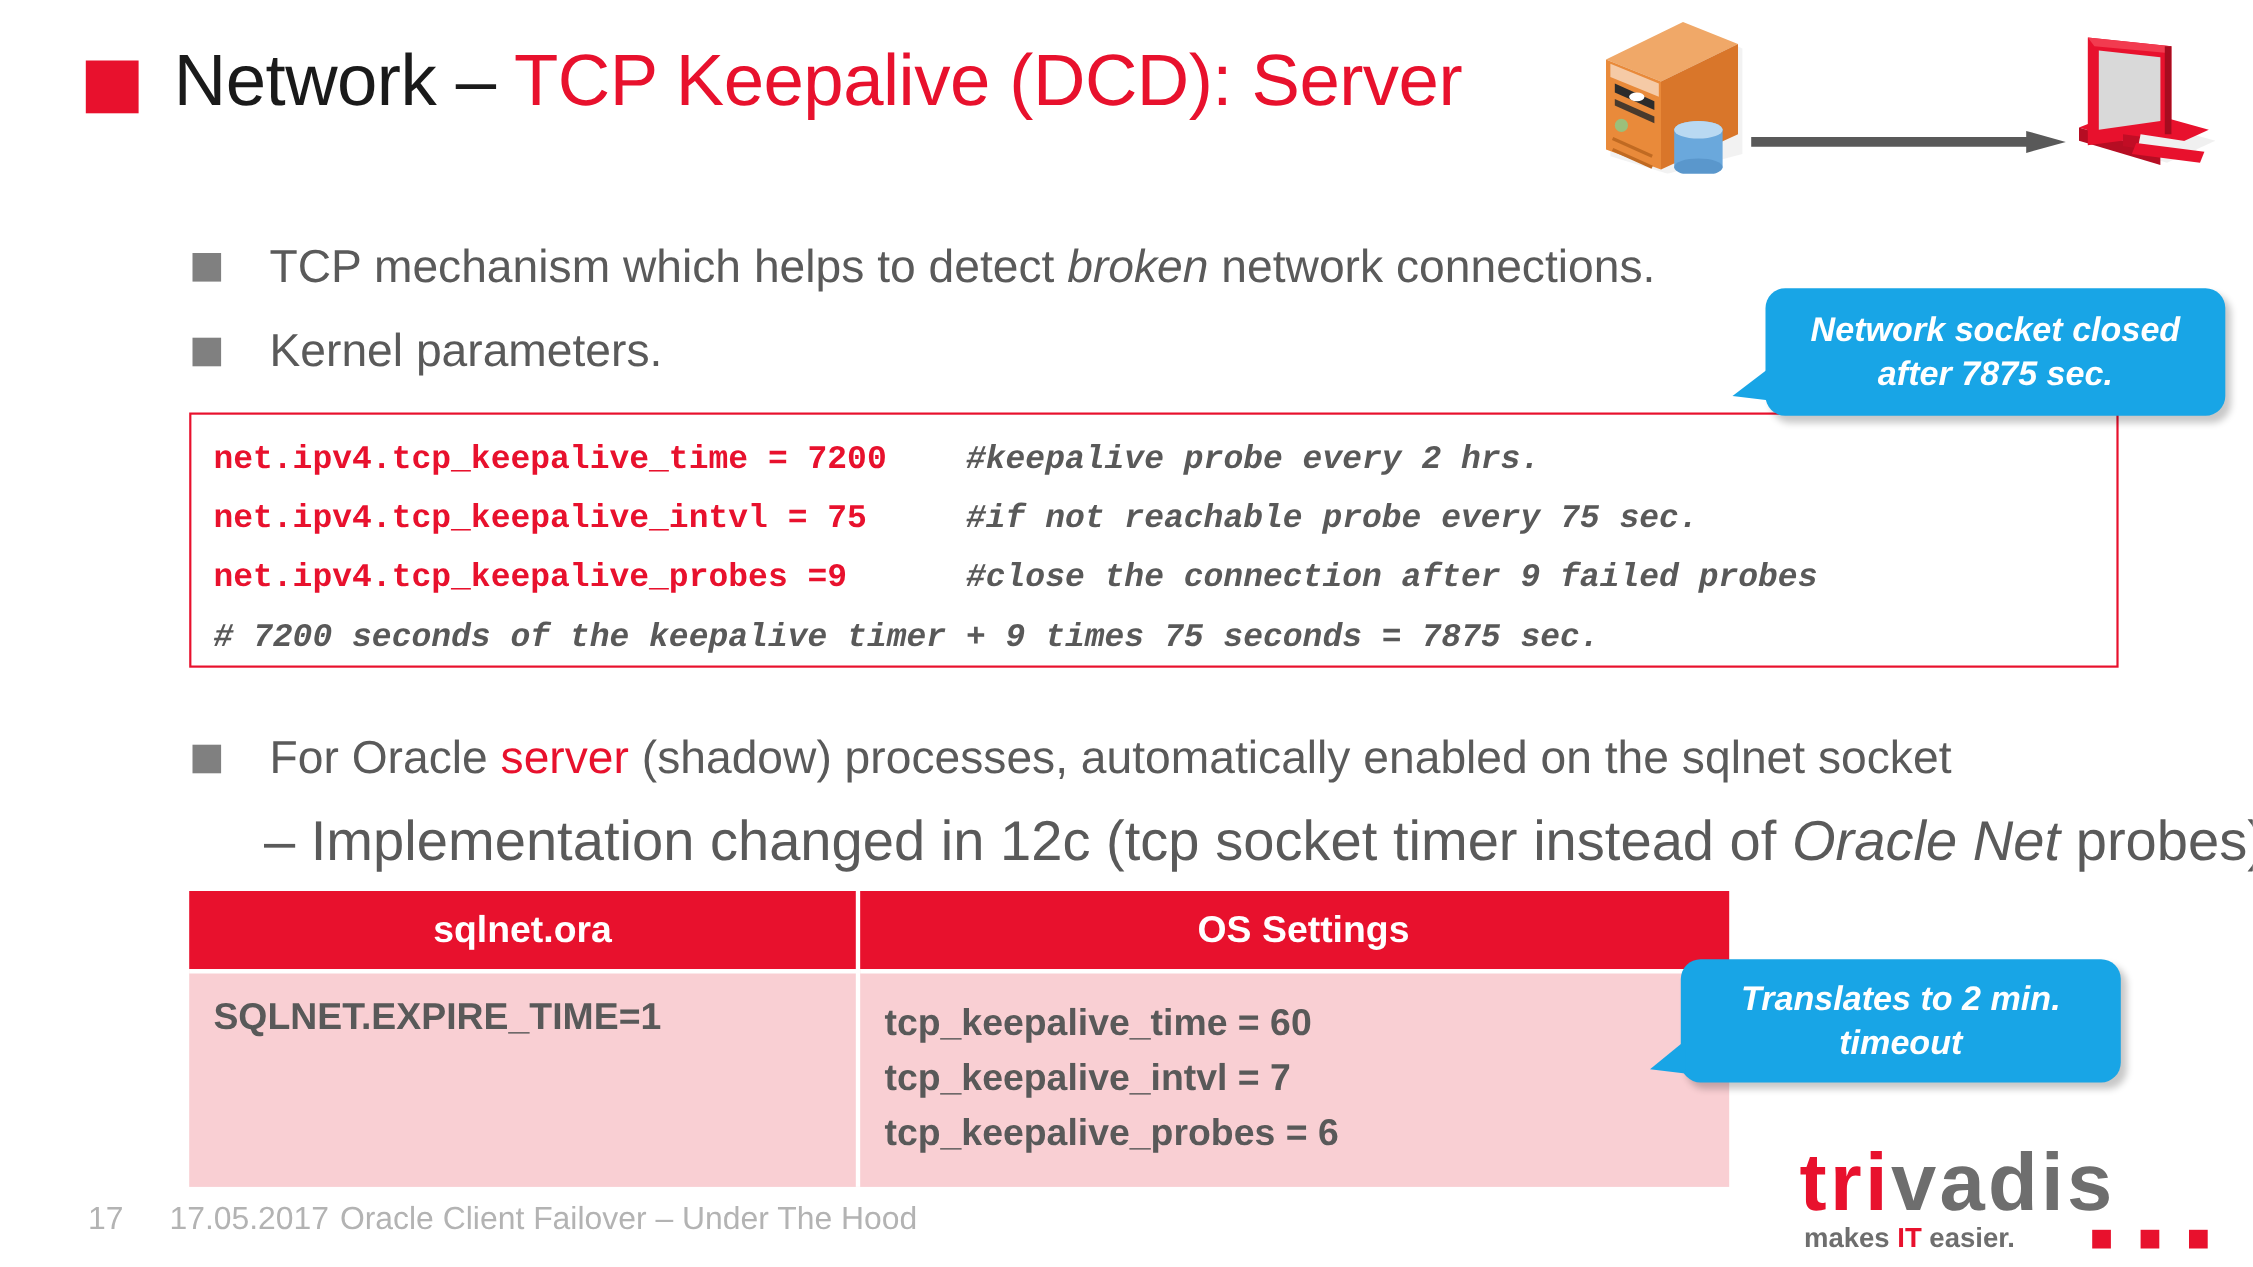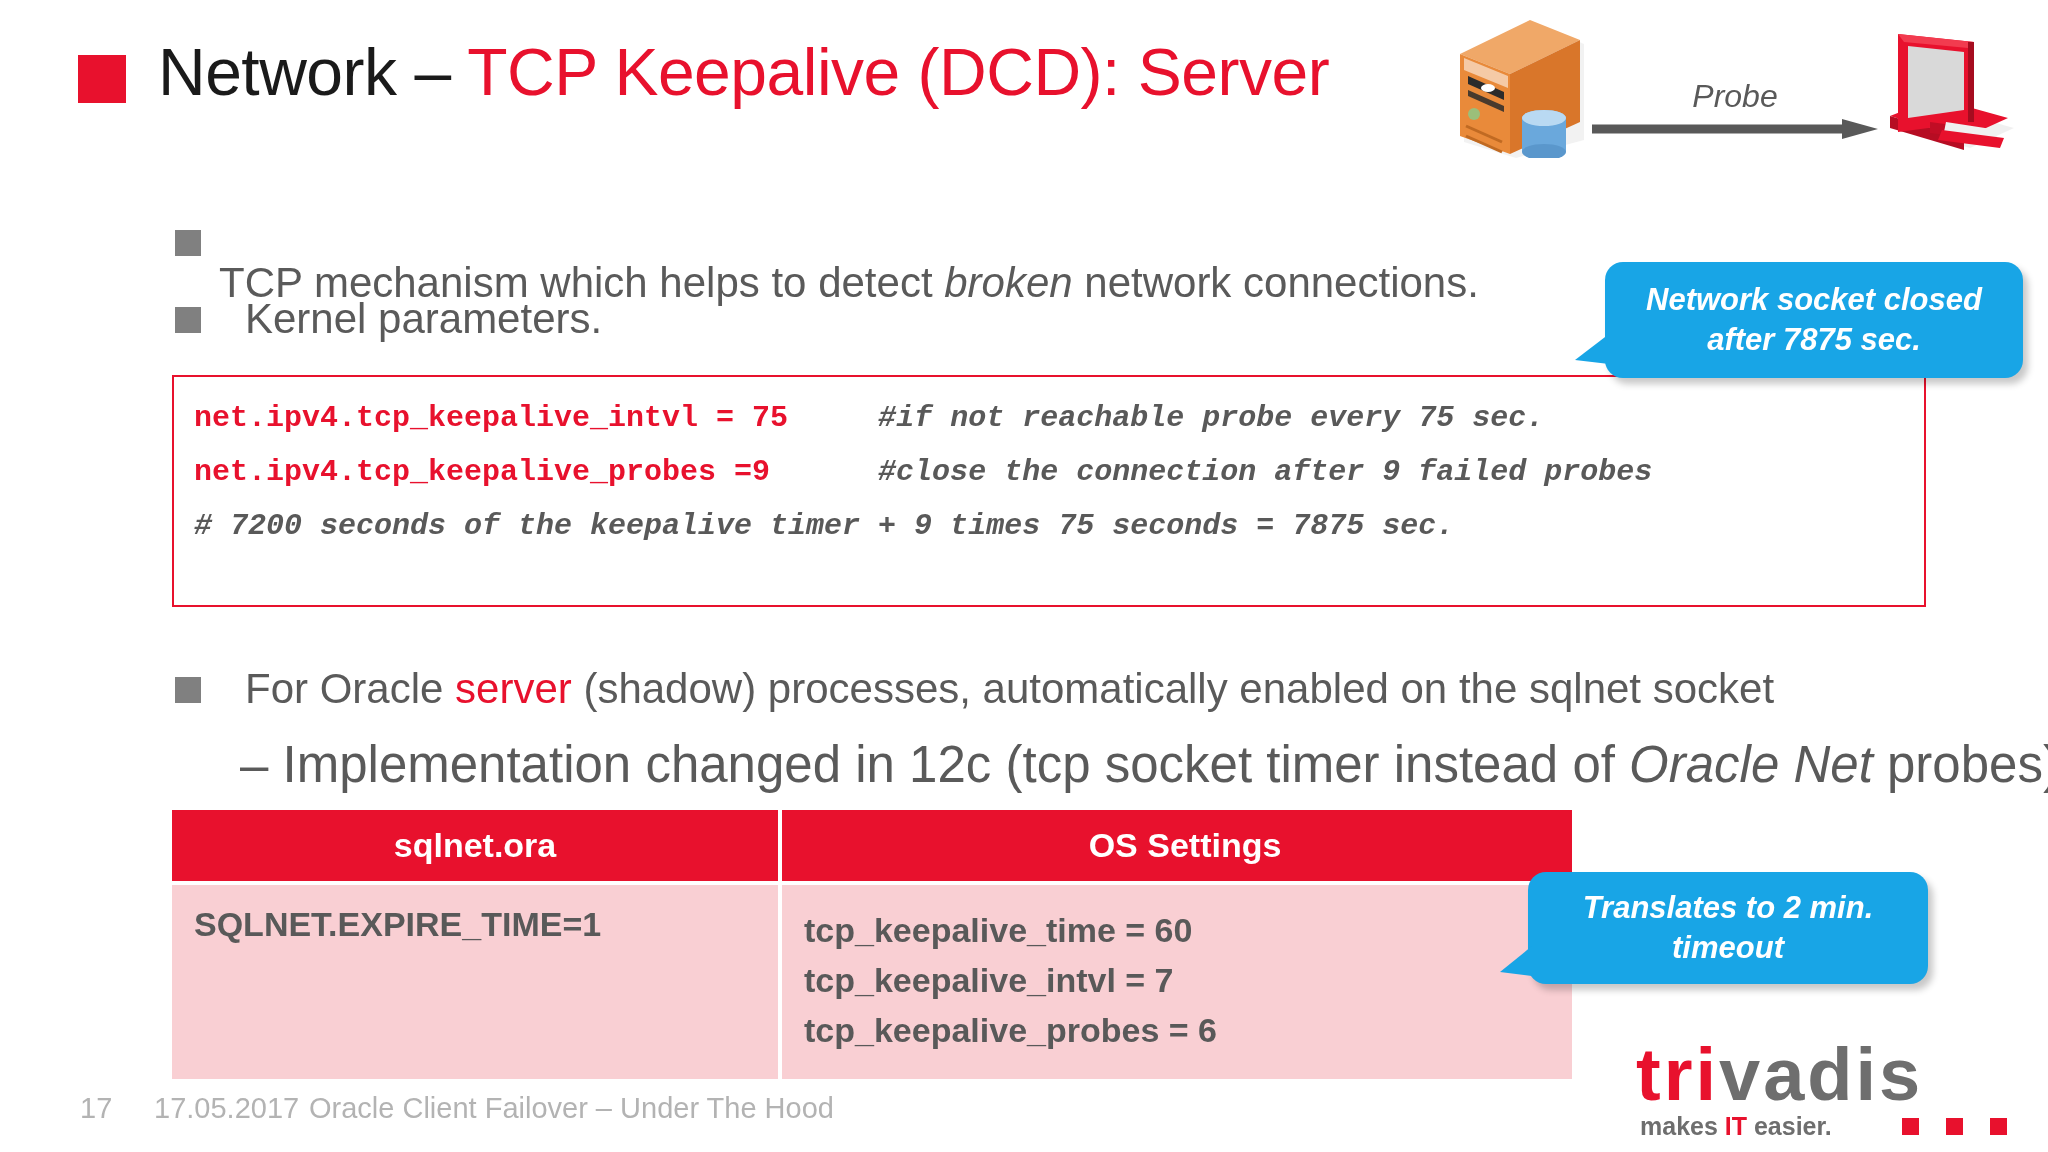--- a/index.html
+++ b/index.html
@@ -88,21 +88,21 @@
   .bullet-text {
     margin-left: 44px;
     font-size: 42px;
     line-height: 54px;
     color: #5a5a5a;
     white-space: nowrap;
   }
   .bullet-text i { font-style: italic; }
   .bullet-text .red { color: #e8112d; }
 
-  #bullet-1 { left: 175px; top: 215px; flex-direction: column; }
+  #bullet-1 { left: 175px; top: 215px; }
   #bullet-2 { left: 175px; top: 292px; }
   #bullet-3 { left: 175px; top: 662px; }
 
   #sub-bullet-1 {
     position: absolute;
     left: 240px; top: 738px;
     font-size: 51px;
     line-height: 54px;
     color: #5a5a5a;
     white-space: nowrap;
@@ -283,21 +283,20 @@
       <path d="M10,108 L46,124" stroke="#c06a22" stroke-width="3" fill="none"></path>
       <path d="M10,118 L46,134" stroke="#c06a22" stroke-width="3" fill="none"></path>
       <ellipse cx="88" cy="100" rx="22" ry="8" fill="#8fc0e8"></ellipse>
       <rect x="66" y="100" width="44" height="34" fill="#6aa8dc"></rect>
       <ellipse cx="88" cy="134" rx="22" ry="8" fill="#5a97cc"></ellipse>
       <ellipse cx="88" cy="100" rx="22" ry="8" fill="#b9d9f2"></ellipse>
     </svg>
   </div>
 
   <div id="probe-group">
-    <div id="probe-label">Probe</div>
     <svg id="probe-arrow" viewBox="0 0 290 22">
       <line x1="2" y1="11" x2="256" y2="11" stroke="#595959" stroke-width="9"></line>
       <polygon points="252,1 288,11 252,21" fill="#595959"></polygon>
     </svg>
   </div>
 
   <div id="client-icon">
     <svg viewBox="0 0 150 130" width="150" height="130">
       <polygon points="28,96 102,118 146,98 74,78" fill="#d9d9d9" opacity="0.4"></polygon>
       <polygon points="22,86 96,108 140,88 68,68" fill="#e8112d"></polygon>
@@ -318,20 +317,21 @@
   <div class="sq-bullet"></div>
   <div class="bullet-text"><span>TCP mechanism which helps to detect </span><i>broken</i><span> network connections.</span></div>
 </div>
 
 <div class="bullet-row" id="bullet-2">
   <div class="sq-bullet"></div>
   <div class="bullet-text">Kernel parameters.</div>
 </div>
 
 <div id="code-box">
+  <div class="code-line"><span class="cmd">net.ipv4.tcp_keepalive_time = 7200</span><span class="cmt">    #keepalive probe every 2 hrs.</span></div>
   <div class="code-line"><span class="cmd">net.ipv4.tcp_keepalive_intvl = 75</span><span class="cmt">     #if not reachable probe every 75 sec.</span></div>
   <div class="code-line"><span class="cmd">net.ipv4.tcp_keepalive_probes =9</span><span class="cmt">      #close the connection after 9 failed probes</span></div>
   <div class="code-line full-cmt"># 7200 seconds of the keepalive timer + 9 times 75 seconds = 7875 sec.</div>
 </div>
 
 <div class="bullet-row" id="bullet-3">
   <div class="sq-bullet"></div>
   <div class="bullet-text"><span>For Oracle </span><span class="red">server</span><span> (shadow) processes, automatically enabled on the sqlnet socket</span></div>
 </div>
 

